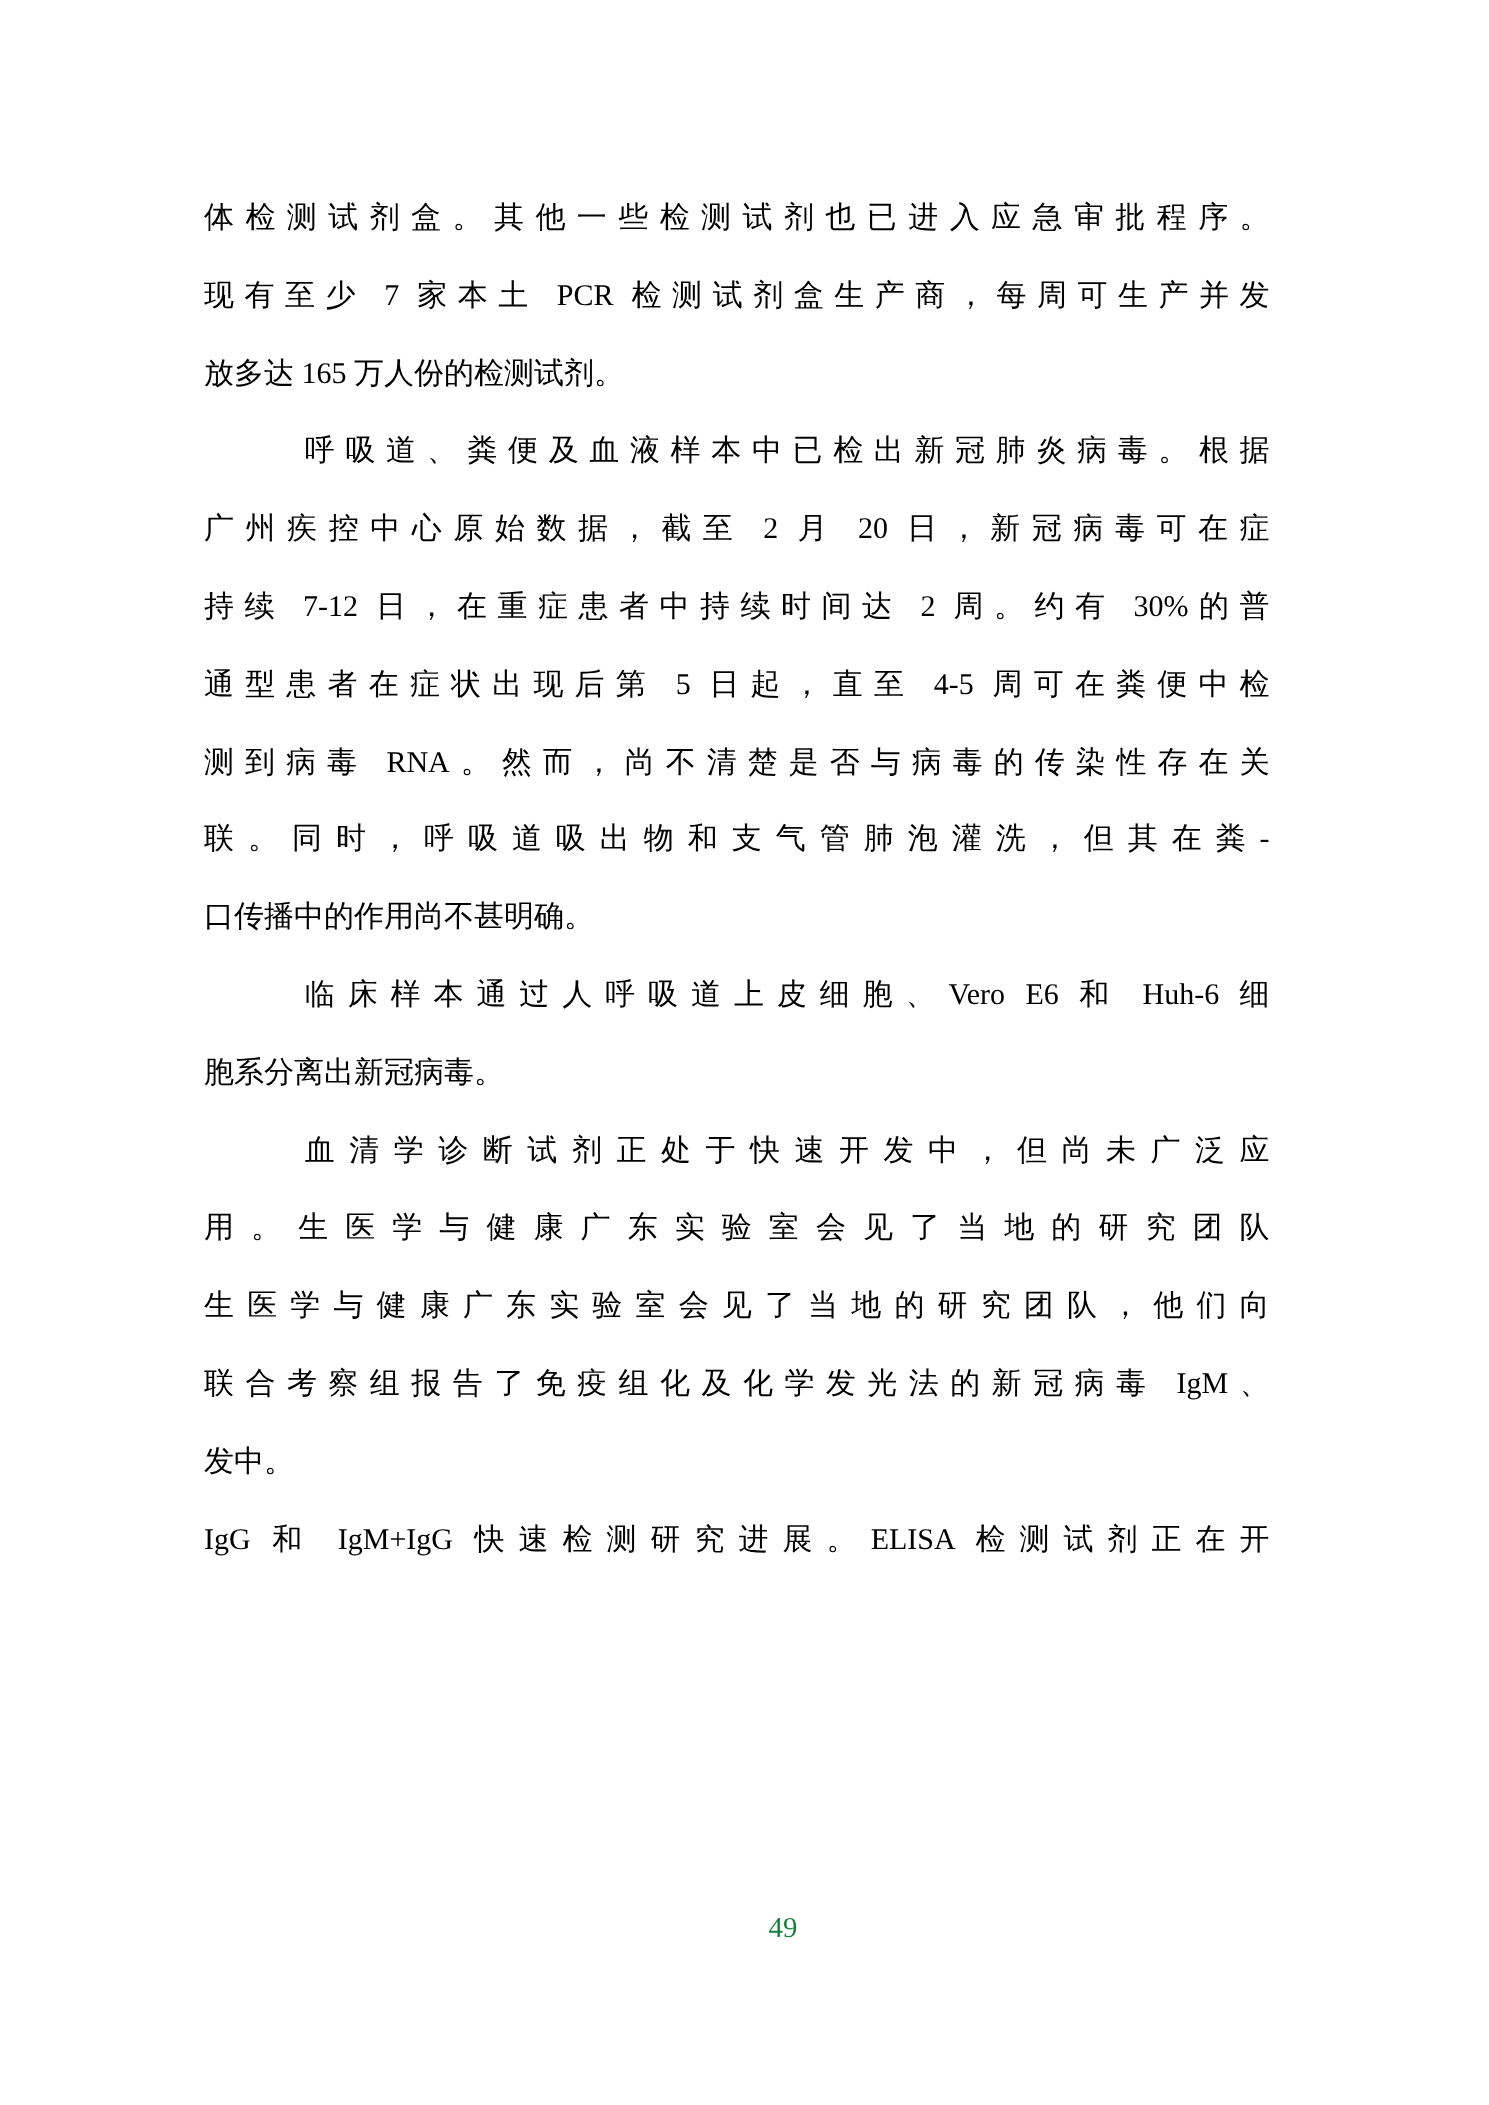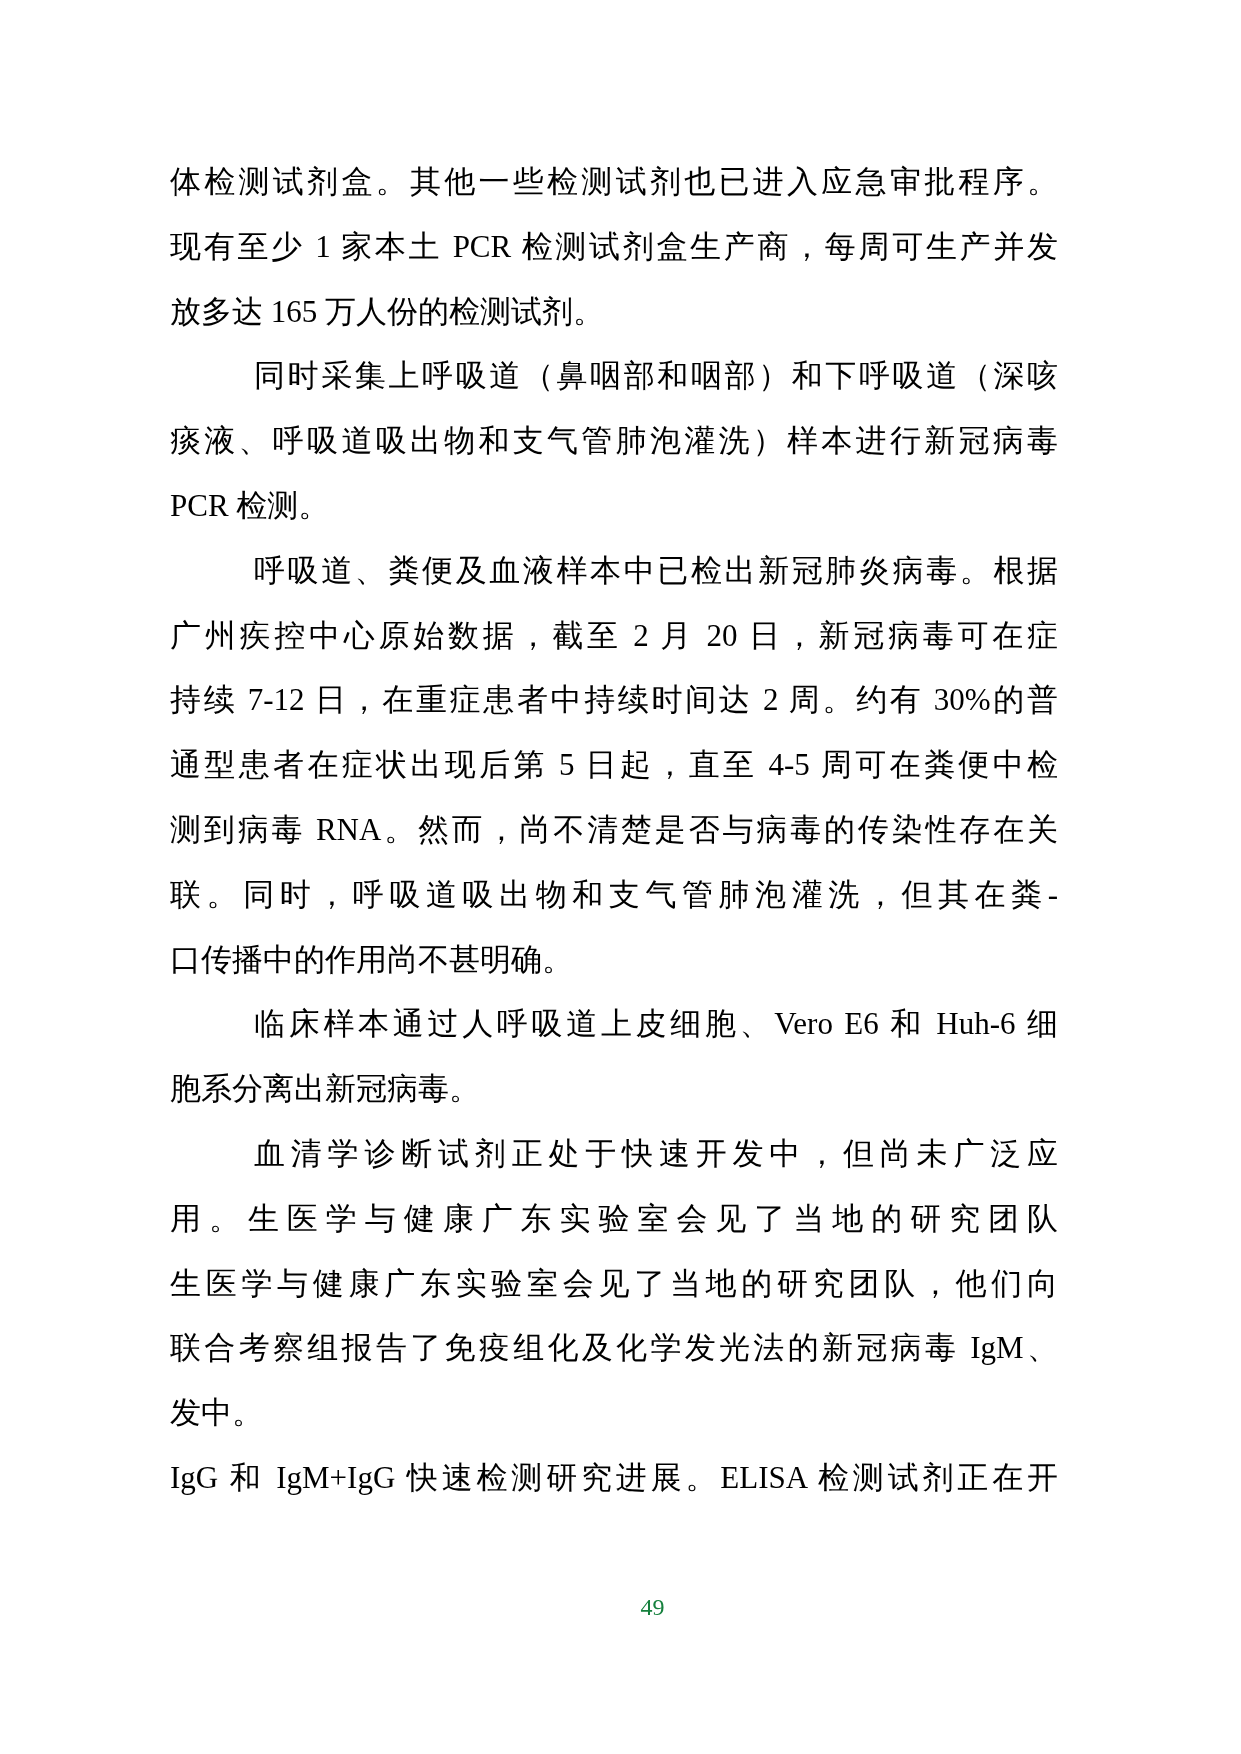--- a/index.html
+++ b/index.html
@@ -20,21 +20,21 @@
     position: absolute;
     left: 170px;
     top: 150px;
     width: 888px;
   }
   .paragraph {
     margin: 0;
     padding: 0;
   }
   .line {
-    font-size: 31px;
+    font-size: 25px;
     line-height: 64.8px;
     height: 64.8px;
     text-align: justify;
     text-align-last: justify;
     letter-spacing: 0;
     color: #000000;
   }
   .line.last {
     text-align: right;
     text-align-last: left;
@@ -54,27 +54,22 @@
     padding-left: 32px;
   }
 </style>
 </head>
 <body>
 
 <div class="page">
   <div class="content">
       <div class="paragraph">
         <div class="line">体检测试剂盒。其他一些检测试剂也已进入应急审批程序。</div>
-        <div class="line">现有至少 1 家本土 PCR 检测试剂盒生产商，每周可生产并发</div>
+        <div class="line">现有至少 7 家本土 PCR 检测试剂盒生产商，每周可生产并发</div>
         <div class="line last">放多达 165 万人份的检测试剂。</div>
-      </div>
-      <div class="paragraph">
-        <div class="line indent">同时采集上呼吸道（鼻咽部和咽部）和下呼吸道（深咳</div>
-        <div class="line">痰液、呼吸道吸出物和支气管肺泡灌洗）样本进行新冠病毒</div>
-        <div class="line last">PCR 检测。</div>
       </div>
       <div class="paragraph">
         <div class="line indent">呼吸道、粪便及血液样本中已检出新冠肺炎病毒。根据</div>
         <div class="line">广州疾控中心原始数据，截至 2 月 20 日，新冠病毒可在症</div>
         <div class="line">持续 7-12 日，在重症患者中持续时间达 2 周。约有 30%的普</div>
         <div class="line">通型患者在症状出现后第 5 日起，直至 4-5 周可在粪便中检</div>
         <div class="line">测到病毒 RNA。然而，尚不清楚是否与病毒的传染性存在关</div>
         <div class="line">联。同时，呼吸道吸出物和支气管肺泡灌洗，但其在粪-</div>
         <div class="line last">口传播中的作用尚不甚明确。</div>
       </div>

